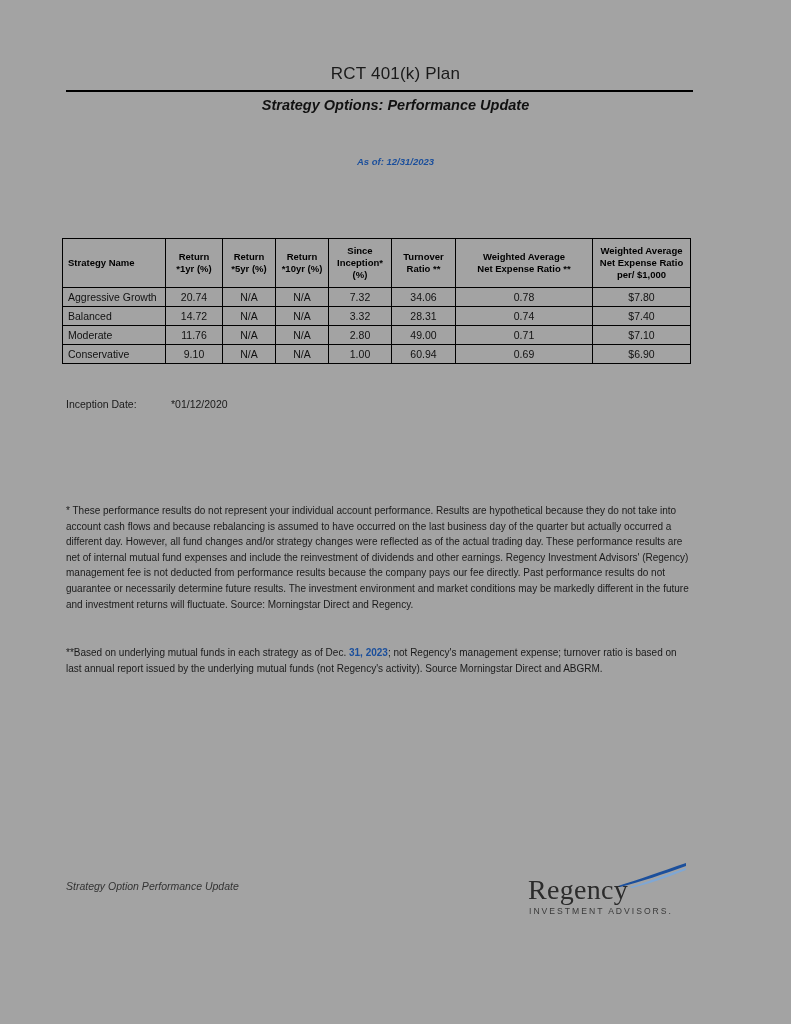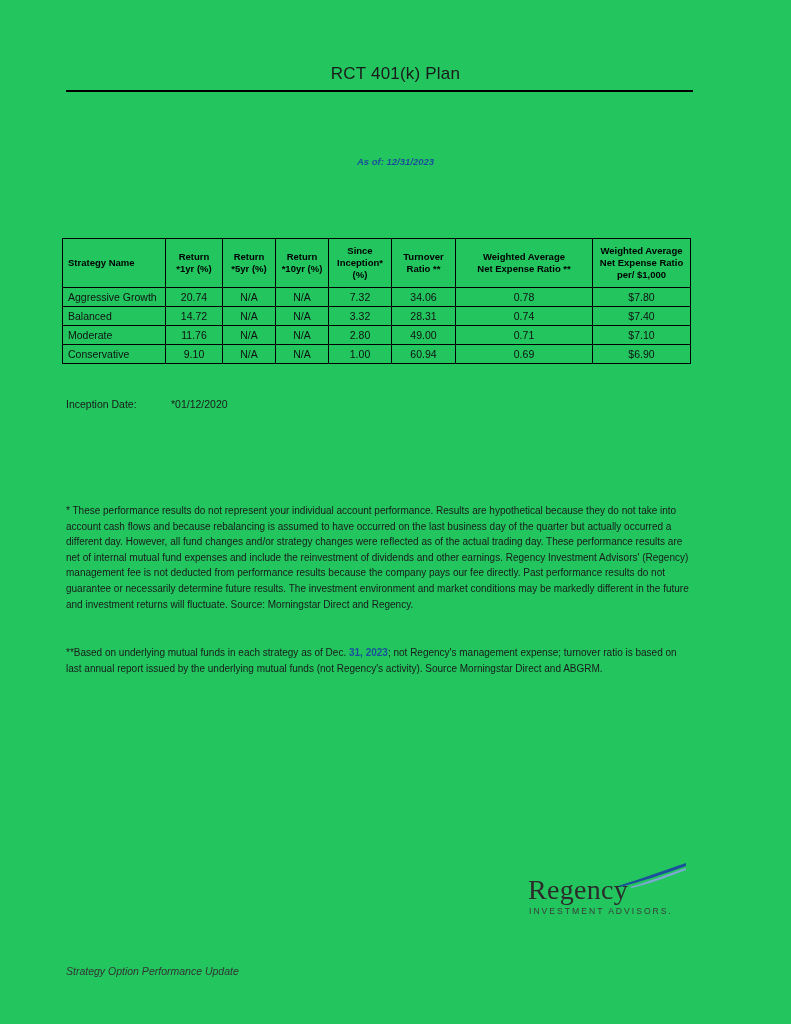--- a/index.html
+++ b/index.html
@@ -13,21 +13,21 @@
     font-family: "Liberation Sans", sans-serif;
     color: #000000;
     position: relative;
     overflow: hidden;
   }
   .page {
     position: absolute;
     left: 0; top: 0;
     width: 791px;
     height: 1024px;
-    background: #22c55e;
+    background: #a3a3a3;
   }
 
   
   .doc-title {
     position: absolute;
     left: 0; top: 64px;
     width: 791px;
     text-align: center;
     font-size: 17px;
     letter-spacing: 0.2px;
@@ -153,21 +153,21 @@
     width: 625px;
     font-size: 10px;
     line-height: 15.6px;
     color: #1a1a1a;
   }
   .blue { color: #1b4f9c; font-weight: bold; }
 
   
   .footer-label {
     position: absolute;
-    left: 66px; top: 965px;
+    left: 66px; top: 880px;
     font-size: 10.5px;
     font-style: italic;
     color: #333;
   }
   .logo {
     position: absolute;
     left: 528px; top: 862px;
     width: 160px;
     height: 56px;
   }
@@ -193,20 +193,21 @@
     height: 26px;
   }
 </style>
 </head>
 <body>
 
 <div class="page">
 
   <div class="doc-title">RCT 401(k) Plan</div>
   <div class="title-rule"></div>
+  <div class="doc-subtitle">Strategy Options: Performance Update</div>
   <div class="doc-asof">As of: 12/31/2023</div>
 
 
   <div class="table-wrap">
     <table class="perf">
       <colgroup>
         <col class="c-name">
           <col class="c-r1">
           <col class="c-r5">
           <col class="c-r10">

